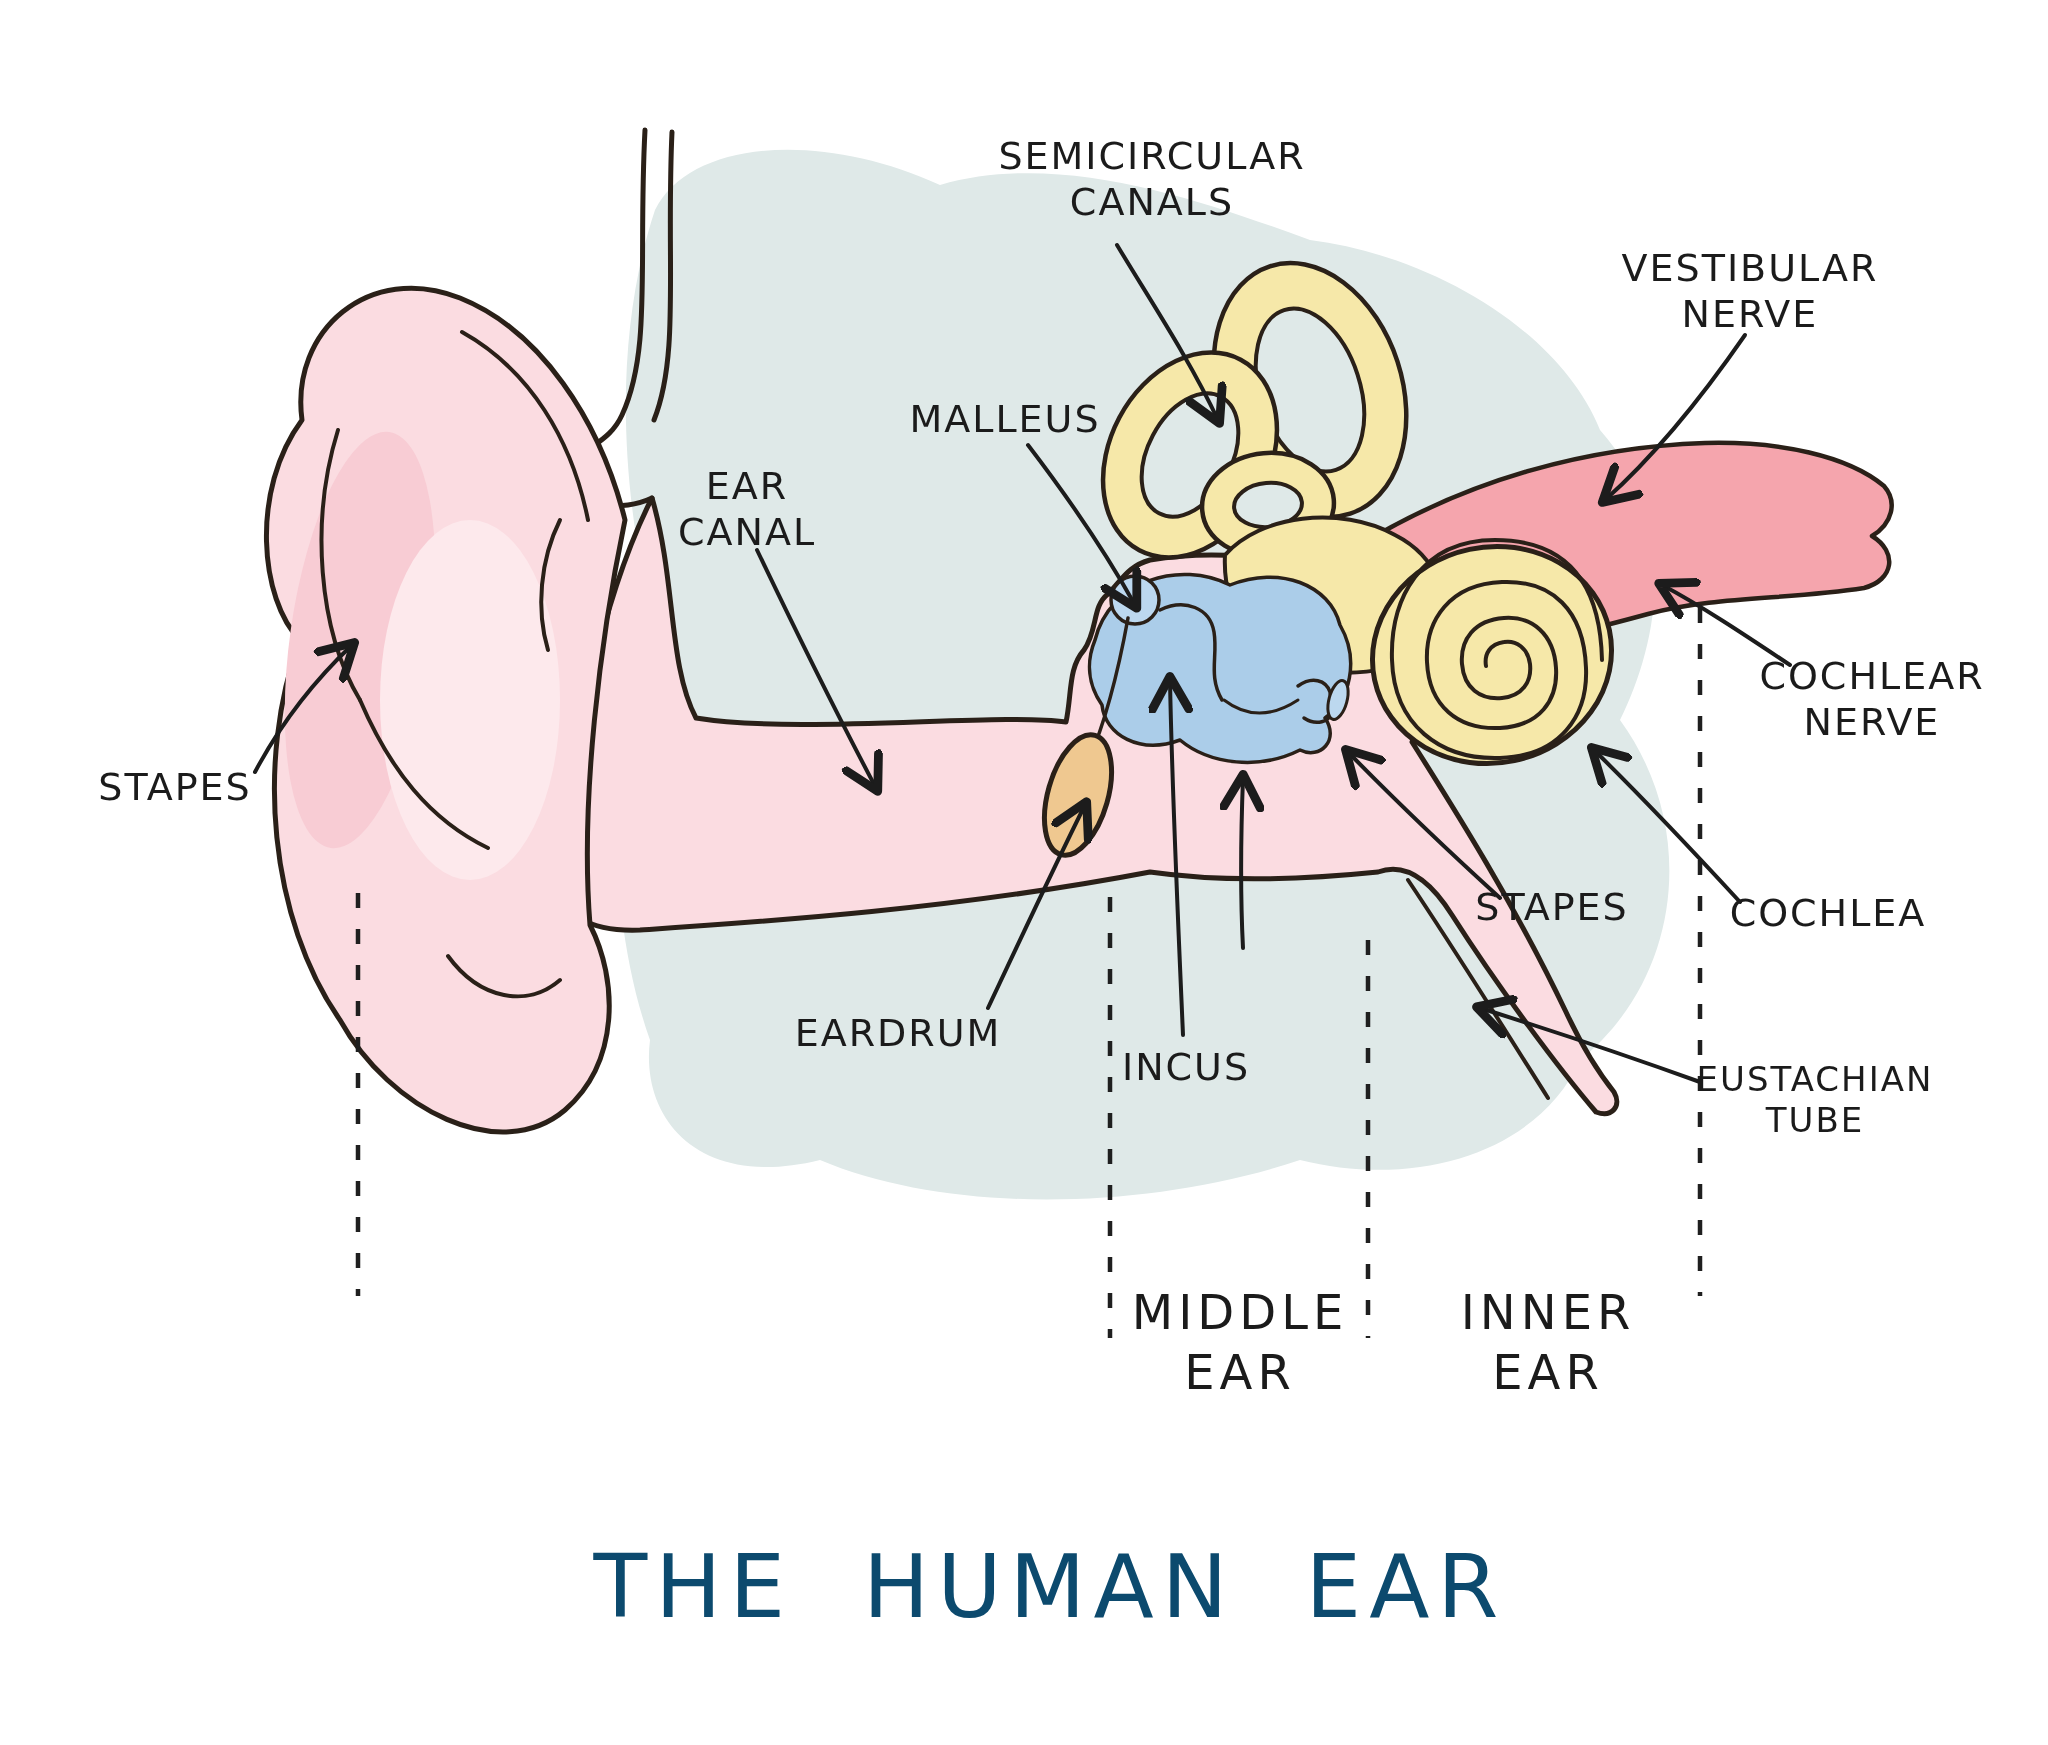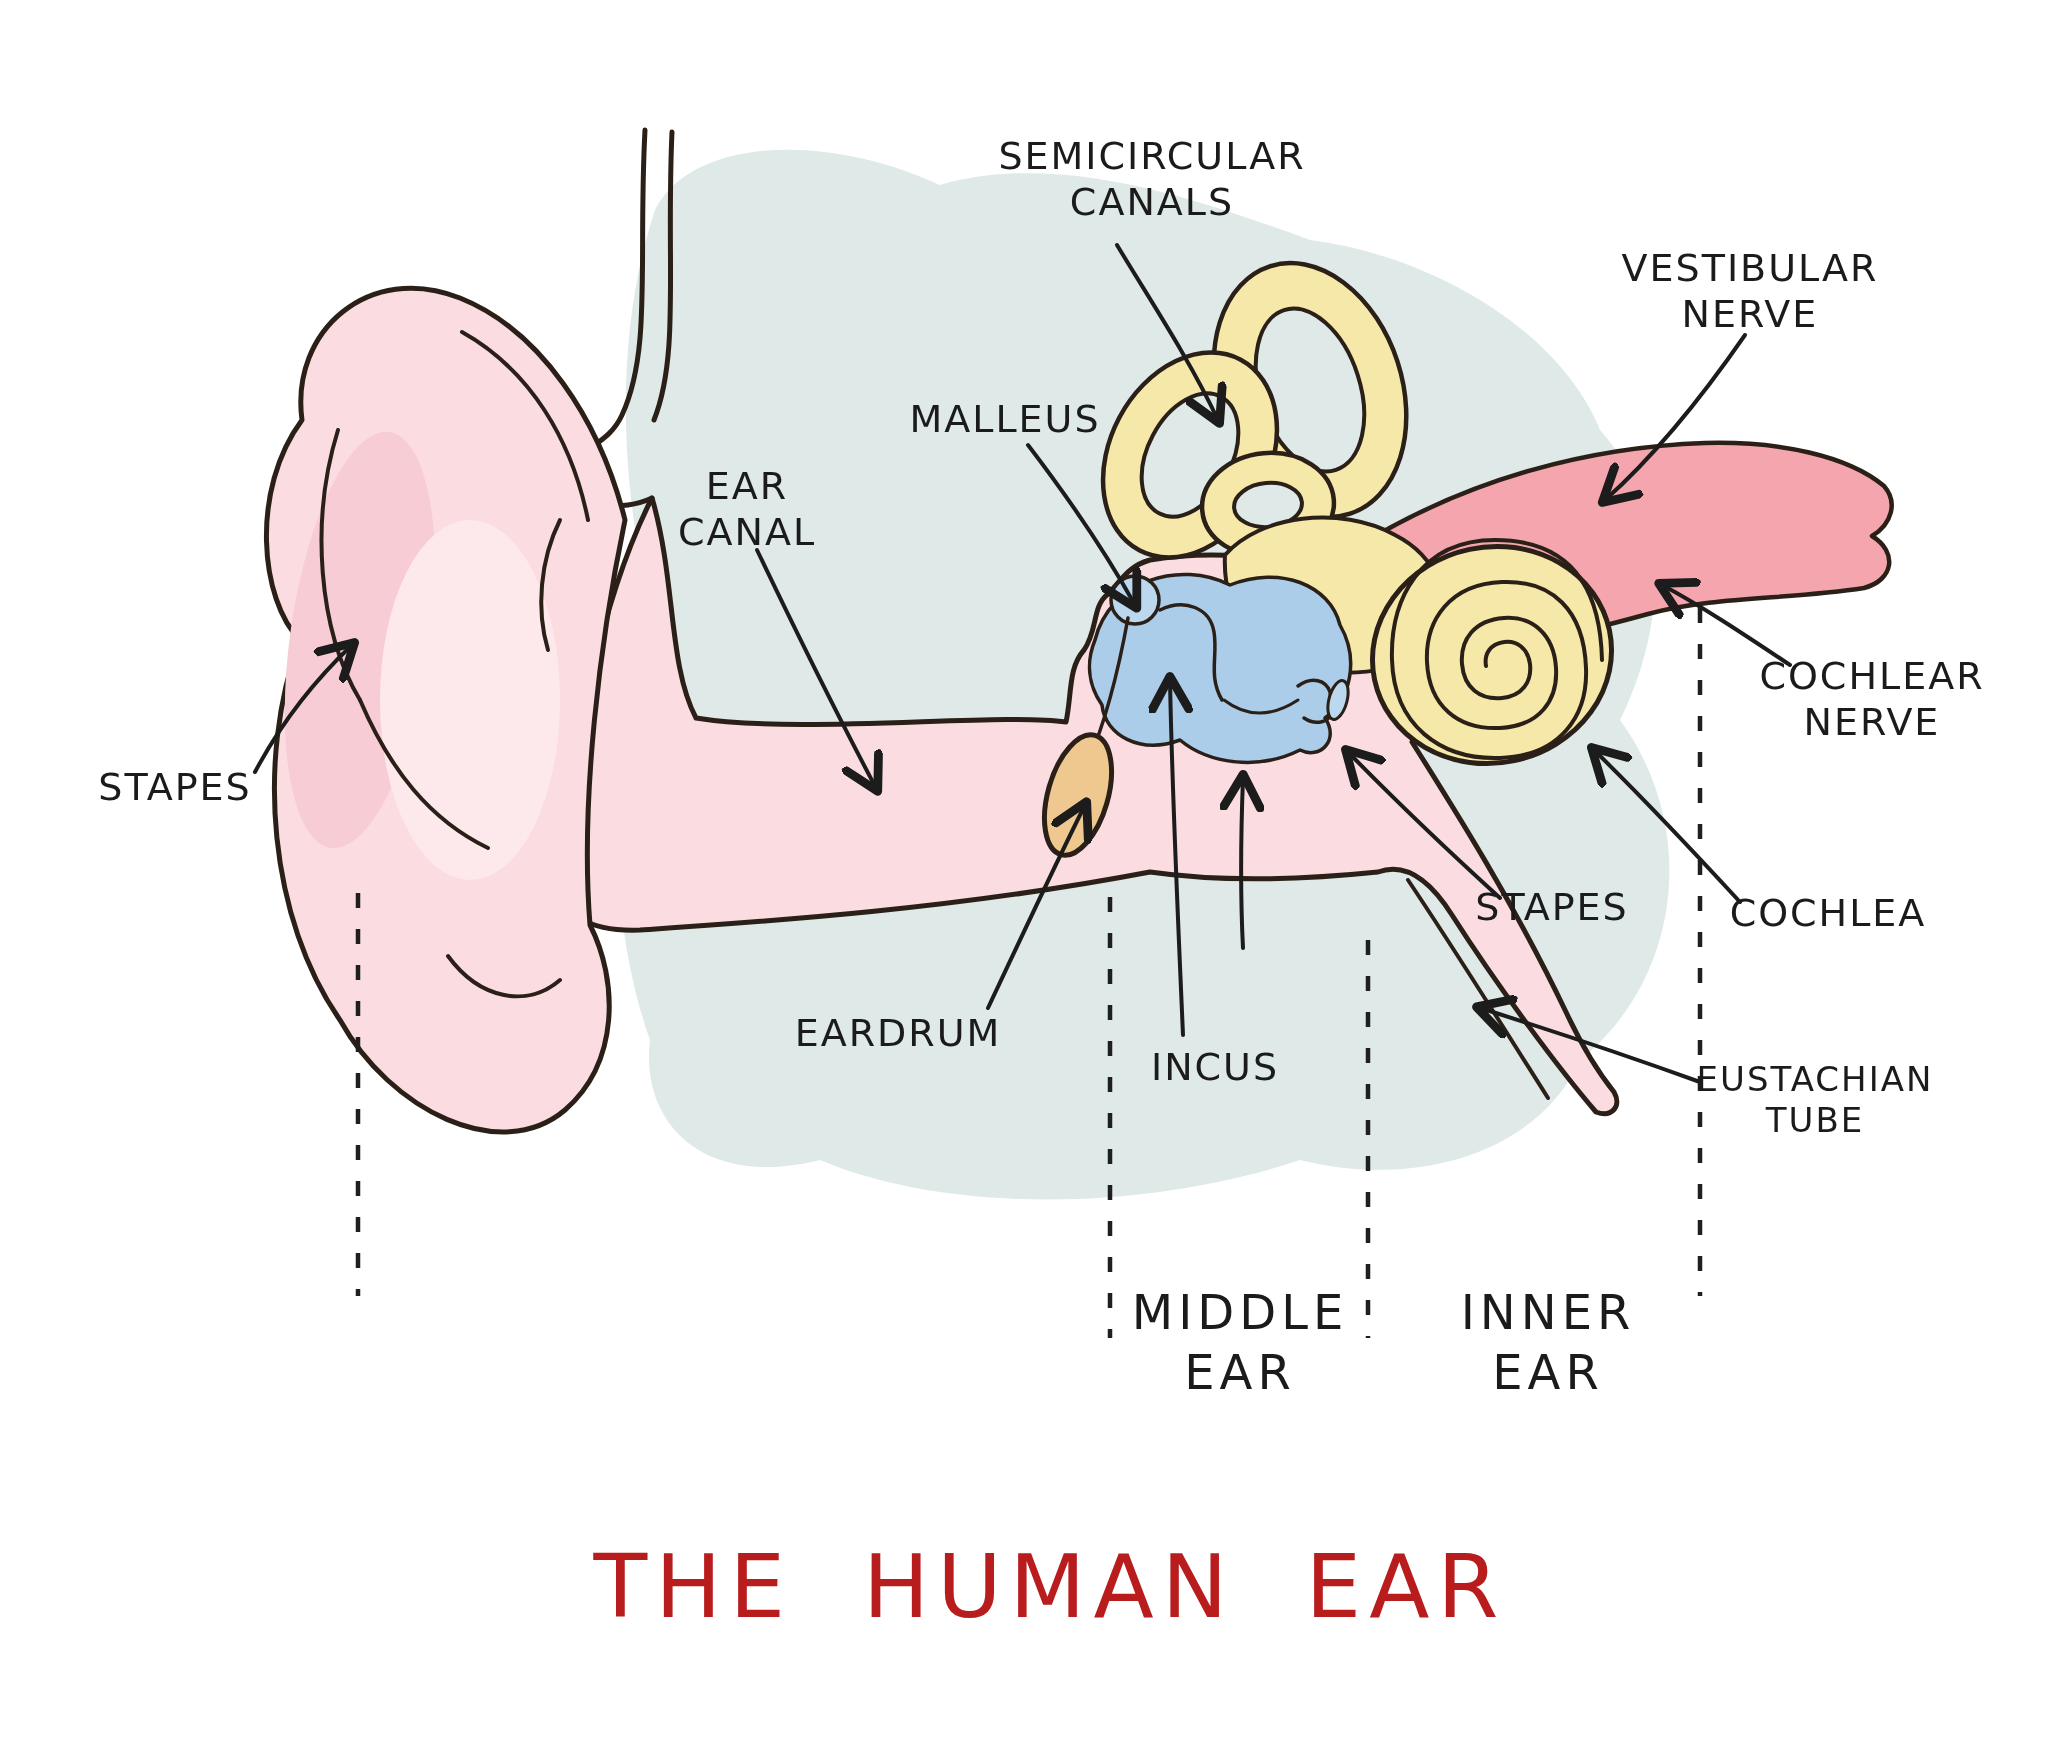--- a/index.html
+++ b/index.html
@@ -5,21 +5,21 @@
   html,body{margin:0;padding:0;background:#ffffff;}
   .stage{position:relative;width:2048px;height:1745px;background:#ffffff;overflow:hidden;
          font-family:"DejaVu Sans",sans-serif;color:#1b1b1b;}
   .stage svg{position:absolute;left:0;top:0;}
   .lbl{position:absolute;transform:translate(-50%,-50%);font-size:38px;font-weight:500;
        letter-spacing:2px;white-space:pre-line;text-align:center;line-height:1.2;color:#1b1b1b;}
   .lbl.small{font-size:34px;}
   .region{position:absolute;transform:translate(-50%,-50%);font-size:48px;font-weight:500;
        letter-spacing:5px;word-spacing:26px;white-space:pre-line;text-align:center;line-height:1.25;color:#1b1b1b;}
   .title{position:absolute;transform:translate(-50%,-50%);font-size:88px;font-weight:500;
-       letter-spacing:8px;word-spacing:34px;white-space:nowrap;color:#b91c1c;}
+       letter-spacing:8px;word-spacing:34px;white-space:nowrap;color:#0c4a6e;}
 </style>
 </head>
 <body>
 
 <div class="stage">
 
 <svg width="2048" height="1745" viewBox="0 0 2048 1745">
   <defs>
     <marker id="ah" viewBox="0 0 12 12" refX="9" refY="6" markerWidth="11" markerHeight="11" orient="auto">
       <path d="M1,1 L10,6 L1,11" fill="none" stroke="#1c1c1c" stroke-width="2.4" stroke-linecap="round" stroke-linejoin="round"></path>
@@ -132,21 +132,21 @@
 NERVE</div>
 <div class="lbl" style="left:1005px;top:420px">MALLEUS</div>
 <div class="lbl" style="left:747px;top:510px">EAR
 CANAL</div>
 <div class="lbl" style="left:1872px;top:700px">COCHLEAR
 NERVE</div>
 <div class="lbl" style="left:175px;top:788px">STAPES</div>
 <div class="lbl" style="left:1552px;top:908px">STAPES</div>
 <div class="lbl" style="left:1828px;top:914px">COCHLEA</div>
 <div class="lbl" style="left:898px;top:1034px">EARDRUM</div>
-<div class="lbl" style="left:1215px;top:1068px">INCUS</div>
+<div class="lbl" style="left:1186px;top:1068px">INCUS</div>
 <div class="lbl small" style="left:1815px;top:1100px">EUSTACHIAN
 TUBE</div>
 
 <div class="region" style="left:1240px;top:1342px">MIDDLE
 EAR</div>
 <div class="region" style="left:1548px;top:1342px">INNER
 EAR</div>
 
 <div class="title" style="left:1050px;top:1586px">THE HUMAN EAR</div>
 

